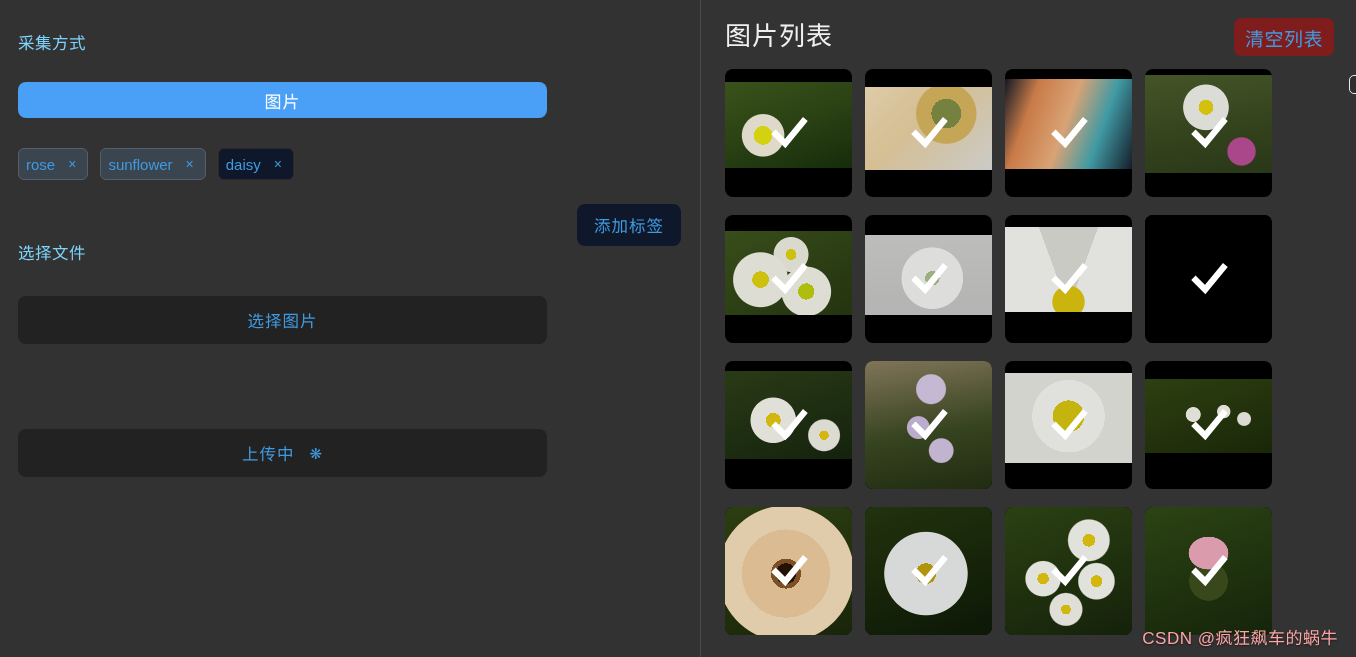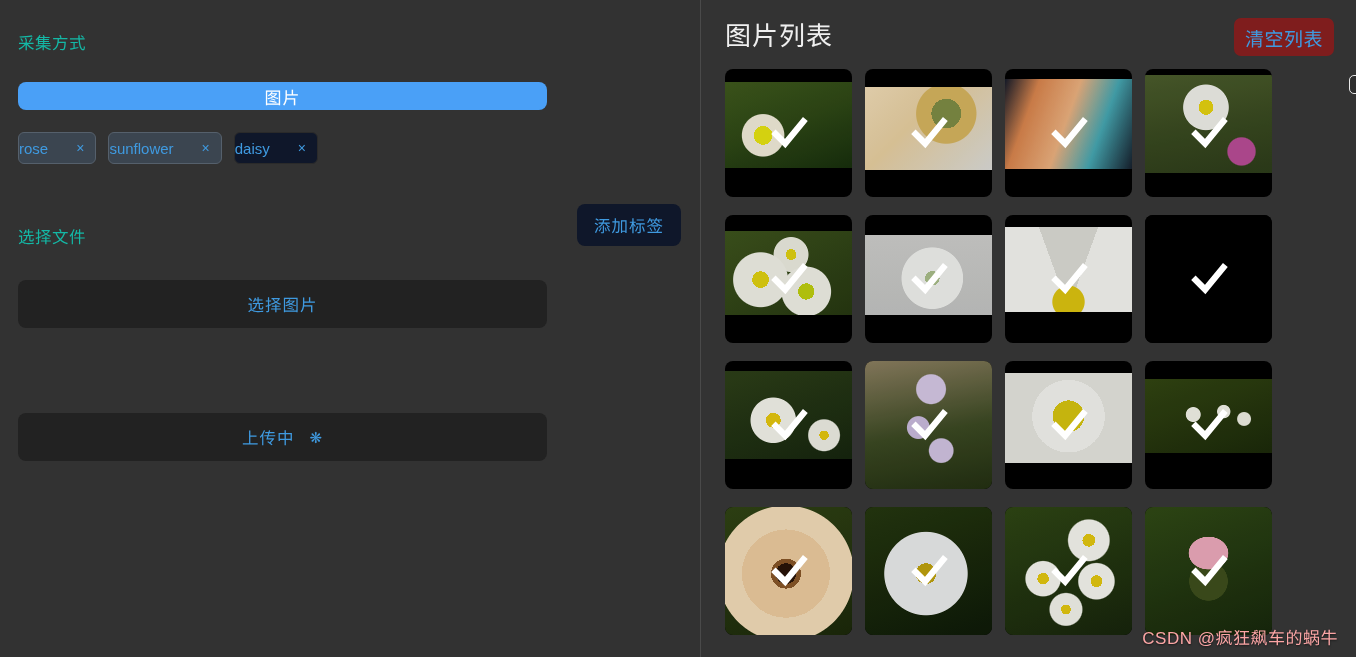--- a/index.html
+++ b/index.html
@@ -32,34 +32,34 @@
     width: 701px;
     height: 657px;
     padding: 22px 18px 0 18px;
     background: #323232;
     border-right: 1px solid #4a4a4a;
     flex: 0 0 701px;
   }
 
   .section-label {
     font-size: 16.5px;
-    color: #14b8a6;
+    color: #7dd3fc;
     letter-spacing: 0.5px;
     line-height: 22px;
     margin-bottom: 0;
   }
 
   .label-collect     { margin-top: 10px; }
   .label-tags        { margin-top: 63px; }
   .label-file        { margin-top: 62px; }
 
   .primary-button {
     margin-top: 28px;
     width: 529px;
-    height: 28px;
+    height: 36px;
     border-radius: 8px;
     background: #4aa0f7;
     border: none;
     color: #ffffff;
     font-size: 17px;
     font-family: "Liberation Sans", "DejaVu Sans", sans-serif;
     display: flex;
     align-items: center;
     justify-content: center;
     cursor: pointer;
@@ -119,28 +119,29 @@
     display: flex;
     align-items: center;
     gap: 12px;
   }
 
   .tag-chip {
     height: 32px;
     border-radius: 6px;
     display: inline-flex;
     align-items: center;
-    gap: 28px;
-    padding: 0 11px 0 0;
+    gap: 13px;
+    padding: 0 11px 0 7px;
     font-size: 15px;
     color: #3f9ae0;
     background: #3b4550;
     border: 1px solid #55606c;
     cursor: pointer;
     white-space: nowrap;
+    margin-top: 8px;
   }
 
   .tag-chip.dark {
     background: #0f172a;
     border: 1px solid #2a2a2a;
   }
 
   .tag-chip .tag-close {
     font-size: 14px;
     color: #3f9ae0;

